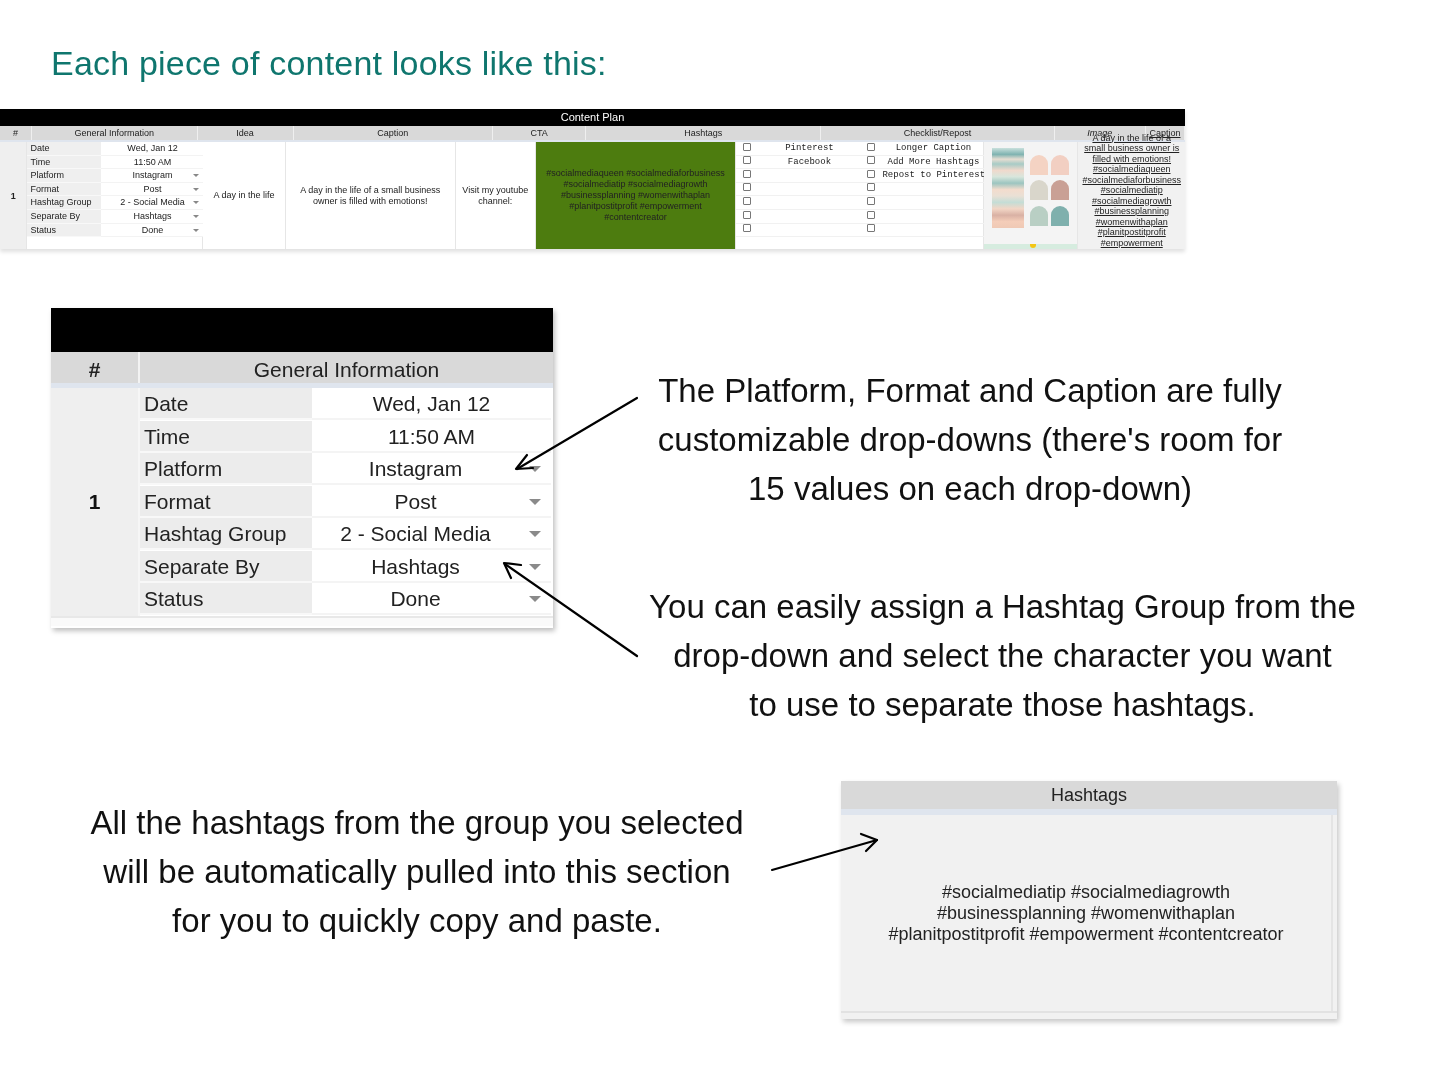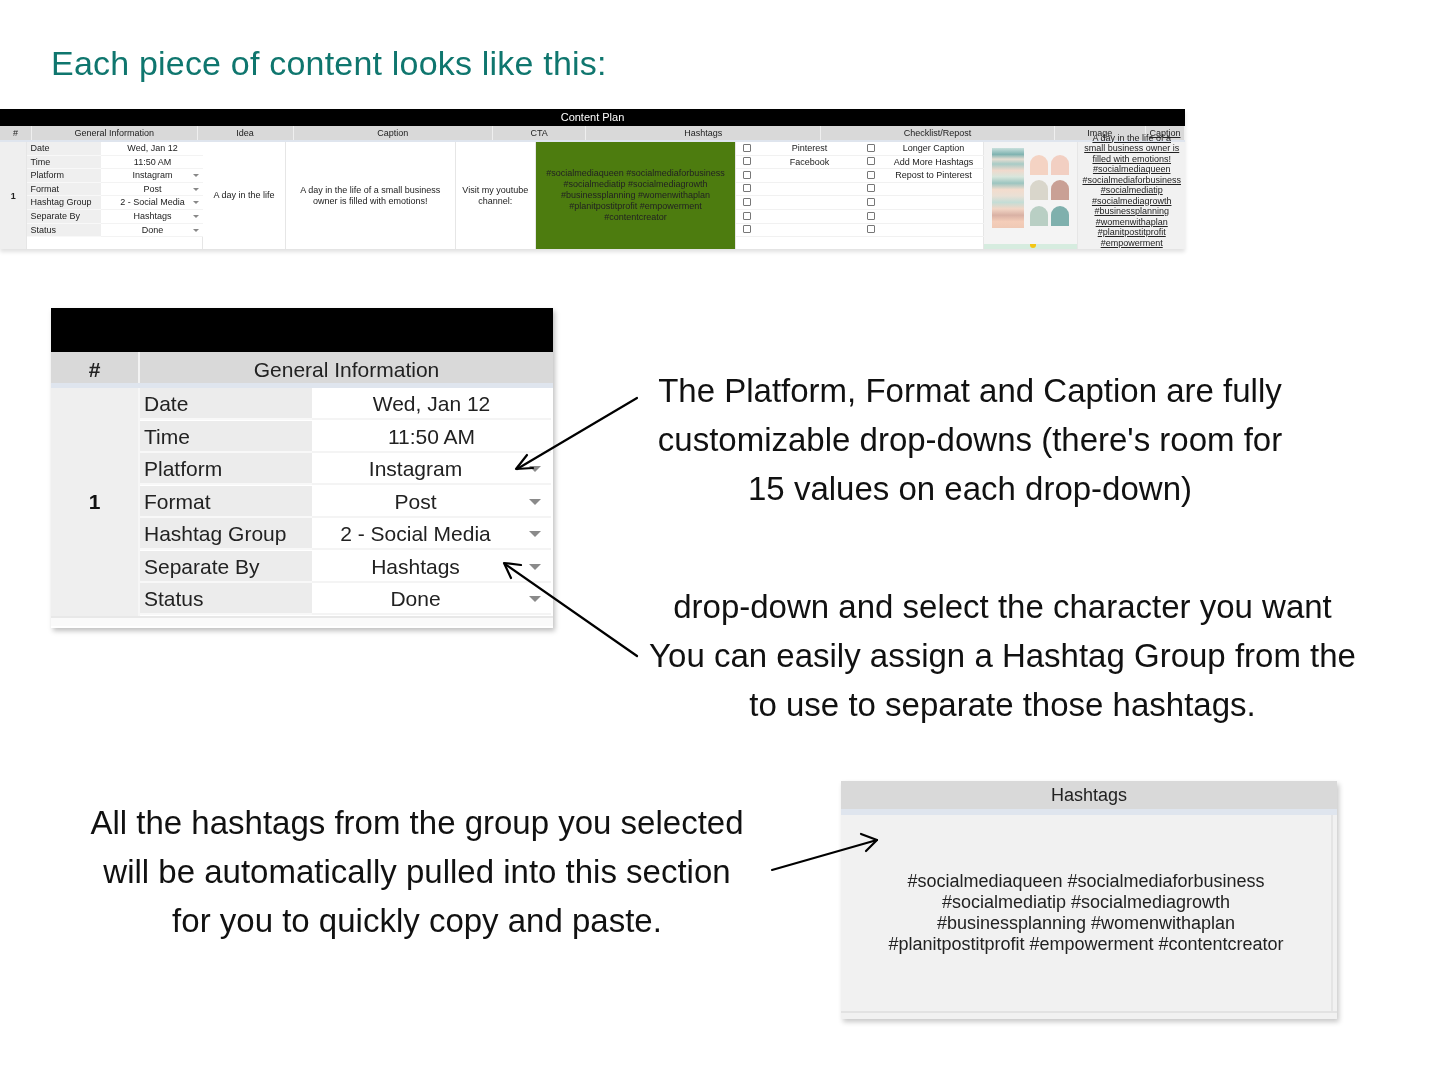--- a/index.html
+++ b/index.html
@@ -9,31 +9,31 @@
   .headline { position: absolute; left: 51px; top: 44px; font-size: 34px; font-weight: 400; letter-spacing: 0.2px; color: #0f766e; }
 
   
   .plan { position: absolute; left: 0; top: 109px; width: 1185px; height: 140px; box-shadow: 0 3px 4px rgba(0,0,0,0.12); background: #fff; overflow: hidden; }
   .plan-title { height: 17px; background: #000; color: #fff; font-size: 11px; text-align: center; line-height: 17px; }
   .plan-head { display: flex; height: 16px; background: #d9d9d9; font-size: 9px; color: #222; border-bottom: 2px solid #dfe5ee; }
   .plan-head > div { text-align: center; line-height: 14px; border-right: 1px solid #efefef; }
   .plan-body { display: flex; height: 107px; font-size: 9px; color: #222; }
   .plan-body > .col { border-right: 1px solid #e6e6e6; position: relative; }
   .c-num { width: 34px; } .c-gen { width: 176px; } .c-idea { width: 102px; } .c-cap { width: 212px; }
-  .c-cta { width: 99px; } .c-hash { width: 250px; } .c-check { width: 248px; } .c-img { width: 97px; } .c-ch { width: 227px; text-decoration: underline; }
+  .c-cta { width: 99px; } .c-hash { width: 250px; } .c-check { width: 248px; } .c-img { width: 97px; font-style: italic; } .c-ch { width: 227px; text-decoration: underline; }
 
   .num-cell { background: #efefef; height: 100%; display: flex; align-items: center; justify-content: center; font-weight: 700; font-size: 9px; }
   .gen-grid { display: grid; grid-template-columns: 74px 102px; }
   .gen-grid .lbl { background: #efefef; padding-left: 3px; height: 13.6px; line-height: 13.6px; border-bottom: 1px solid #f8f8f8; font-size: 9px; white-space: nowrap; }
   .gen-grid .val { background: #fff; text-align: center; height: 13.6px; line-height: 13.6px; border-bottom: 1px solid #f3f3f3; position: relative; font-size: 9px; white-space: nowrap; }
   .gen-grid .val .tri { position: absolute; right: 4px; top: 5px; width: 0; height: 0; border-left: 3px solid transparent; border-right: 3px solid transparent; border-top: 3px solid #888; }
   .center-cell { height: 100%; display: flex; align-items: center; justify-content: center; text-align: center; padding: 0 6px; line-height: 11px; }
   .hash-cell { background: #4d7c0f; }
 
-  .check-grid { display: grid; grid-template-columns: 22px 102px 22px 102px; }
+  .check-grid { display: grid; grid-template-columns: 22px 102px 22px 102px; font-family: Liberation Mono, monospace; }
   .check-grid > div { height: 13.6px; line-height: 13.6px; text-align: center; border-bottom: 1px solid #f1f1f1; font-size: 9px; white-space: nowrap; }
   .cb { display: inline-block; width: 8px; height: 8px; border: 1px solid #777; border-radius: 1px; vertical-align: middle; margin-top: -2px; background: #fff; }
 
   .img-cell { background: #f4f4f4; height: 100%; padding: 6px 8px 0 8px; position: relative; }
   .mock { display: flex; gap: 6px; }
   .stripes { width: 32px; height: 80px; background: linear-gradient(180deg,#c9e0dc 0%,#7fb3b1 8%,#e6ddd2 14%,#a7cbc6 20%,#f0d9cc 28%,#d8e6dc 36%,#9cc5c0 44%,#f3dccd 52%,#e9e0d5 60%,#c4ddd6 68%,#f2d6c6 76%,#d9b1a4 84%,#f4cdb9 92%,#efc9b5 100%); }
   .swatches { display: grid; grid-template-columns: 18px 18px; gap: 3px; padding-top: 7px; }
   .sw { width: 18px; height: 20px; border-radius: 9px 9px 0 0; }
   .img-foot { position: absolute; left: 0; bottom: 0; width: 100%; height: 5px; background: #d6ecdf; }
   .img-foot .sun { position: absolute; left: 46px; top: 0; width: 6px; height: 4px; border-radius: 0 0 3px 3px; background: #f3c614; }
@@ -212,37 +212,36 @@
       <div class="val"><span>Done</span><i class="tri"></i></div>
     </div>
   </div>
   <div class="card-foot"></div>
 </div>
 
 <div class="hcard">
   <div class="hcard-head">Hashtags</div>
   <div class="hcard-body">
     <div>
-      <div>#socialmediaqueen #socialmediaforbusiness</div>
       <div>#socialmediatip #socialmediagrowth</div>
       <div>#businessplanning #womenwithaplan</div>
       <div>#planitpostitprofit #empowerment #contentcreator</div>
     </div>
   </div>
   <div class="hcard-foot"></div>
 </div>
 
 <div class="note note-1">
   <div>The Platform, Format and Caption are fully</div>
   <div>customizable drop-downs (there's room for</div>
   <div>15 values on each drop-down)</div>
 </div>
 <div class="note note-2">
+  <div>You can easily assign a Hashtag Group from the</div>
   <div>drop-down and select the character you want</div>
-  <div>You can easily assign a Hashtag Group from the</div>
   <div>to use to separate those hashtags.</div>
 </div>
 <div class="note note-3">
   <div>All the hashtags from the group you selected</div>
   <div>will be automatically pulled into this section</div>
   <div>for you to quickly copy and paste.</div>
 </div>
 
 <svg class="arrows" viewBox="0 0 1445 1084">
   <g stroke="#000" stroke-width="2.2" fill="none" stroke-linecap="round" stroke-linejoin="round">

